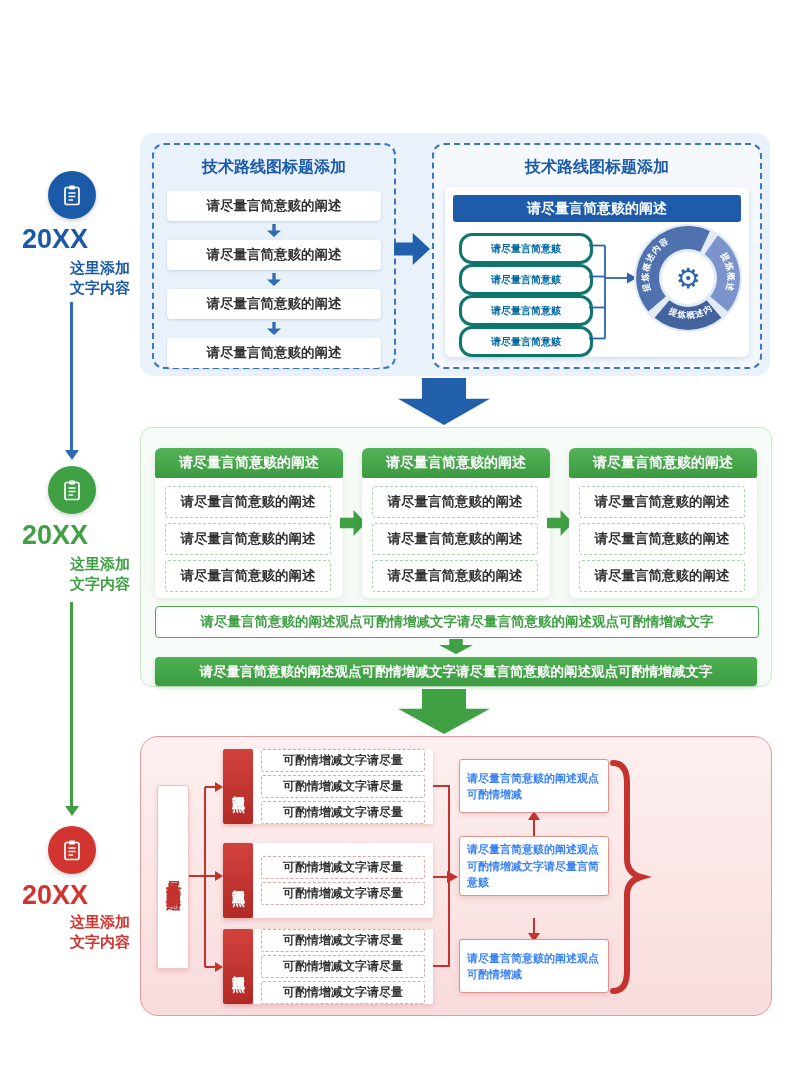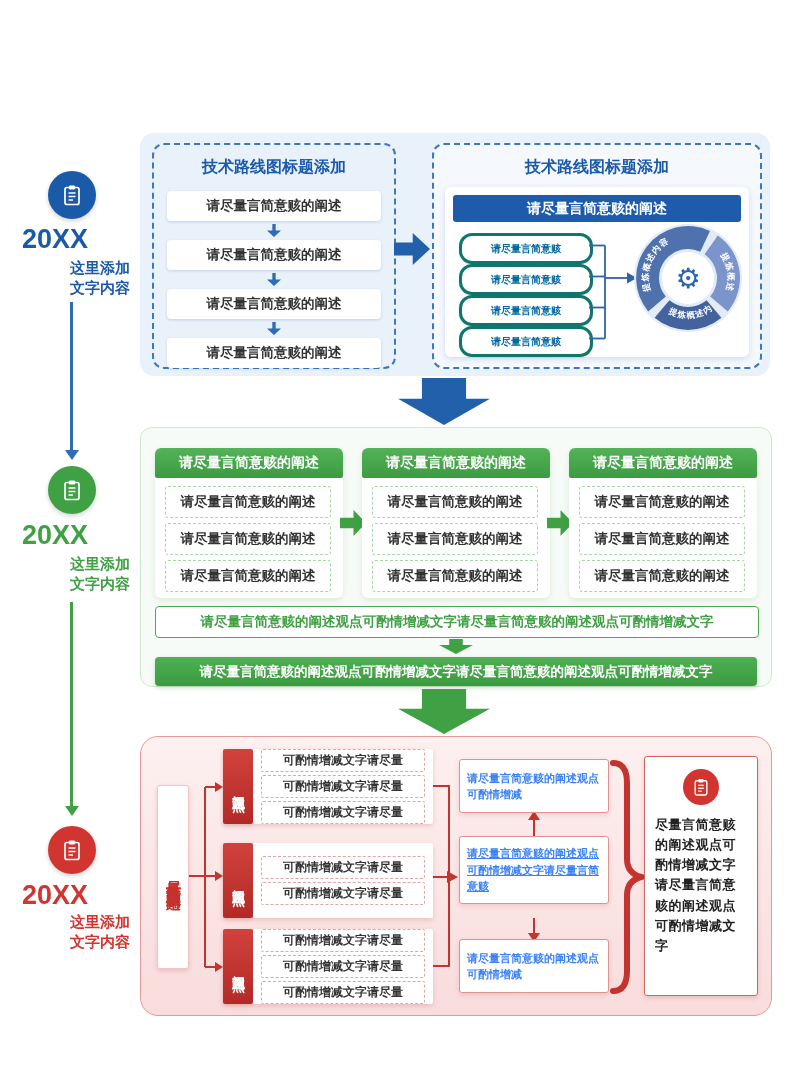--- a/index.html
+++ b/index.html
@@ -294,30 +294,18 @@
     <div class="abs s3-tab" style="top:192px;">
       <span class="vtext">阐述观点</span>
     </div>
     <div class="abs s3-gcard" style="top:192px;">
       <div class="s3-item">可酌情增减文字请尽量</div>
       <div class="s3-item">可酌情增减文字请尽量</div>
       <div class="s3-item">可酌情增减文字请尽量</div>
     </div>
 
     <div class="abs s3-cbox" style="top:22px;height:54px;">请尽量言简意赅的阐述观点可酌情增减</div>
-    <div class="abs s3-cbox" style="top:99px;height:68px;text-decoration:underline;">请尽量言简意赅的阐述观点可酌情增减文字请尽量言简意赅</div>
+    <div class="abs s3-cbox" style="top:99px;height:60px;">请尽量言简意赅的阐述观点可酌情增减文字请尽量言简意赅</div>
     <div class="abs s3-cbox" style="top:202px;height:54px;">请尽量言简意赅的阐述观点可酌情增减</div>
 
-    <div class="abs s3-summary">
-      <div class="s3-sum-circle">
-        <svg width="20" height="20" viewBox="0 0 24 24">
-          <rect x="5" y="4.5" width="14" height="17" rx="2" fill="none" stroke="#fff" stroke-width="1.7"></rect>
-          <rect x="9" y="2.5" width="6" height="4" rx="1" fill="#fff"></rect>
-          <line x1="8.5" y1="10" x2="15.5" y2="10" stroke="#fff" stroke-width="1.5"></line>
-          <line x1="8.5" y1="13.5" x2="15.5" y2="13.5" stroke="#fff" stroke-width="1.5"></line>
-          <line x1="8.5" y1="17" x2="13" y2="17" stroke="#fff" stroke-width="1.5"></line>
-        </svg>
-      </div>
-      <div class="s3-sum-text">尽量言简意赅的阐述观点可酌情增减文字请尽量言简意赅的阐述观点可酌情增减文字</div>
-    </div>
   </div>
 
 </div>
 
 </body></html>

